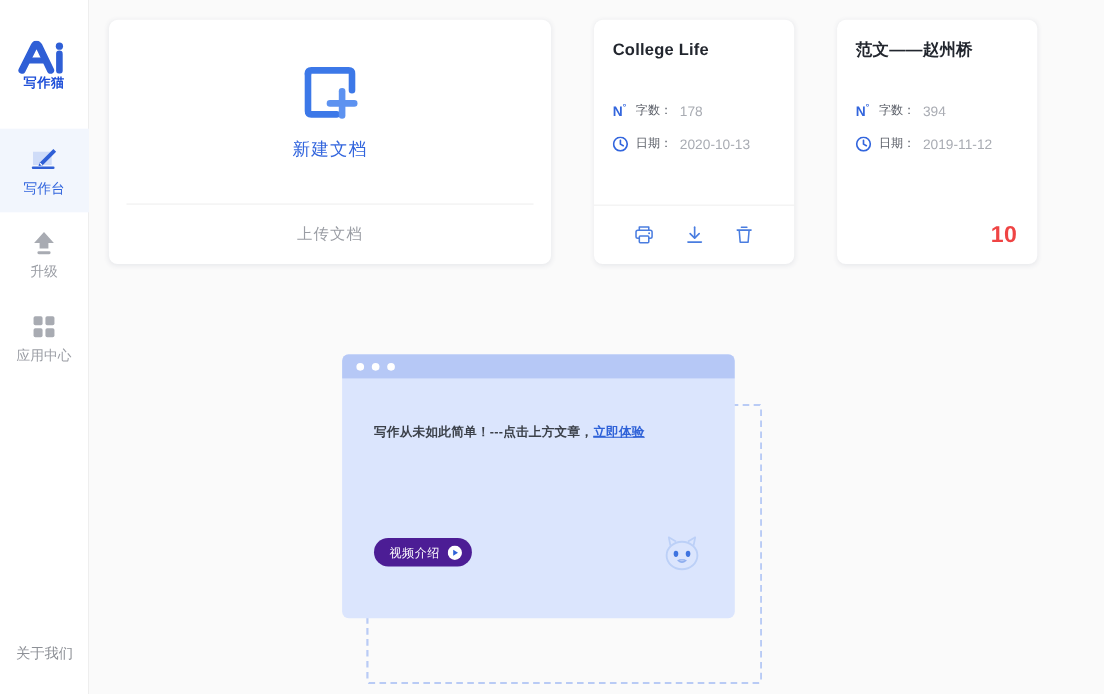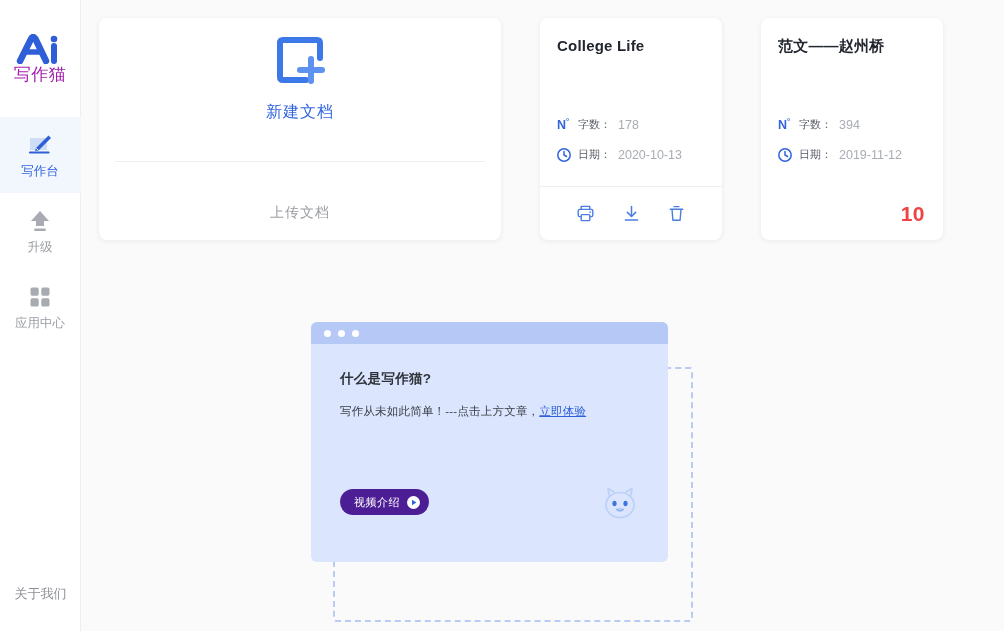--- a/index.html
+++ b/index.html
@@ -22,21 +22,21 @@
     position: relative;
   }
   .logo-box {
     height: 117px; width: 100%;
     display: flex; flex-direction: column;
     align-items: center; justify-content: center;
     gap: 2px;
   }
   .logo-mark { width: 52px; height: 30px; display: block; }
   .logo-text {
-    font-size: 17px; font-weight: normal; color: #a21caf;
+    font-size: 12px; font-weight: bold; color: #1d4ed8;
     letter-spacing: 0.5px; line-height: 1;
     font-family: "DejaVu Sans", "Liberation Sans", sans-serif;
   }
   .nav-item {
     width: 81px; height: 76px;
     display: flex; flex-direction: column;
     align-items: center; justify-content: center;
     gap: 7px;
     cursor: pointer;
     position: relative;
@@ -63,21 +63,20 @@
   .cards-row {
     position: absolute;
     left: 18px; top: 18px;
     display: flex;
     gap: 39px;
   }
   .card {
     background: #ffffff;
     border-radius: 8px;
     box-shadow: 0 1px 5px rgba(60,70,100,0.09);
-    gap: 24px;
   }
 
   
   .card-new {
     width: 402px; height: 222px;
     display: flex; flex-direction: column;
   }
   .card-new-top {
     flex: 1 1 auto;
     display: flex; flex-direction: column;
@@ -182,21 +181,21 @@
   .promo-heading {
     font-size: 13.5px; font-weight: bold;
     color: #2d3138; letter-spacing: 0.3px;
   }
   .promo-p {
     margin-top: 19px;
     font-size: 11.5px; color: #3b4049;
     line-height: 1.6; letter-spacing: 0.2px;
     max-width: 300px;
   }
-  .promo-p2 { margin-top: 14px; }
+  .promo-p2 { margin-top: 14px; font-weight: bold; }
   .promo-link { color: #2f62d8; text-decoration: underline; cursor: pointer; }
   .promo-cta {
     position: absolute;
     left: 29px; bottom: 47px;
     height: 26px;
     background: #4c1d95;
     border-radius: 13px;
     display: flex; align-items: center;
     gap: 7px; padding: 0 9px 0 14px;
     cursor: pointer; border: none;
@@ -345,21 +344,20 @@
 
     <div class="promo-wrap">
       <div class="promo-dashed"></div>
       <div class="promo-window">
         <div class="promo-titlebar">
           <span class="tdot"></span>
           <span class="tdot"></span>
           <span class="tdot"></span>
         </div>
         <div class="promo-body">
-          <div class="promo-heading">什么是写作猫?</div>
           <div class="promo-p promo-p2"><span>写作从未如此简单！---点击上方文章，</span><span class="promo-link">立即体验</span></div>
           <button class="promo-cta">
             <span class="promo-cta-label">视频介绍</span>
             <svg width="13" height="13" viewBox="0 0 13 13">
               <circle cx="6.5" cy="6.5" r="6.5" fill="#ffffff"></circle>
               <path d="M5 3.8 L9.4 6.5 L5 9.2 Z" fill="#2f62d8"></path>
             </svg>
           </button>
           <svg class="cat-mascot" viewBox="0 0 38 38">
             <path d="M8.5 12 L7 4.5 L13.5 8.2" fill="none" stroke="#bcd0f7" stroke-width="1.6" stroke-linejoin="round"></path>

